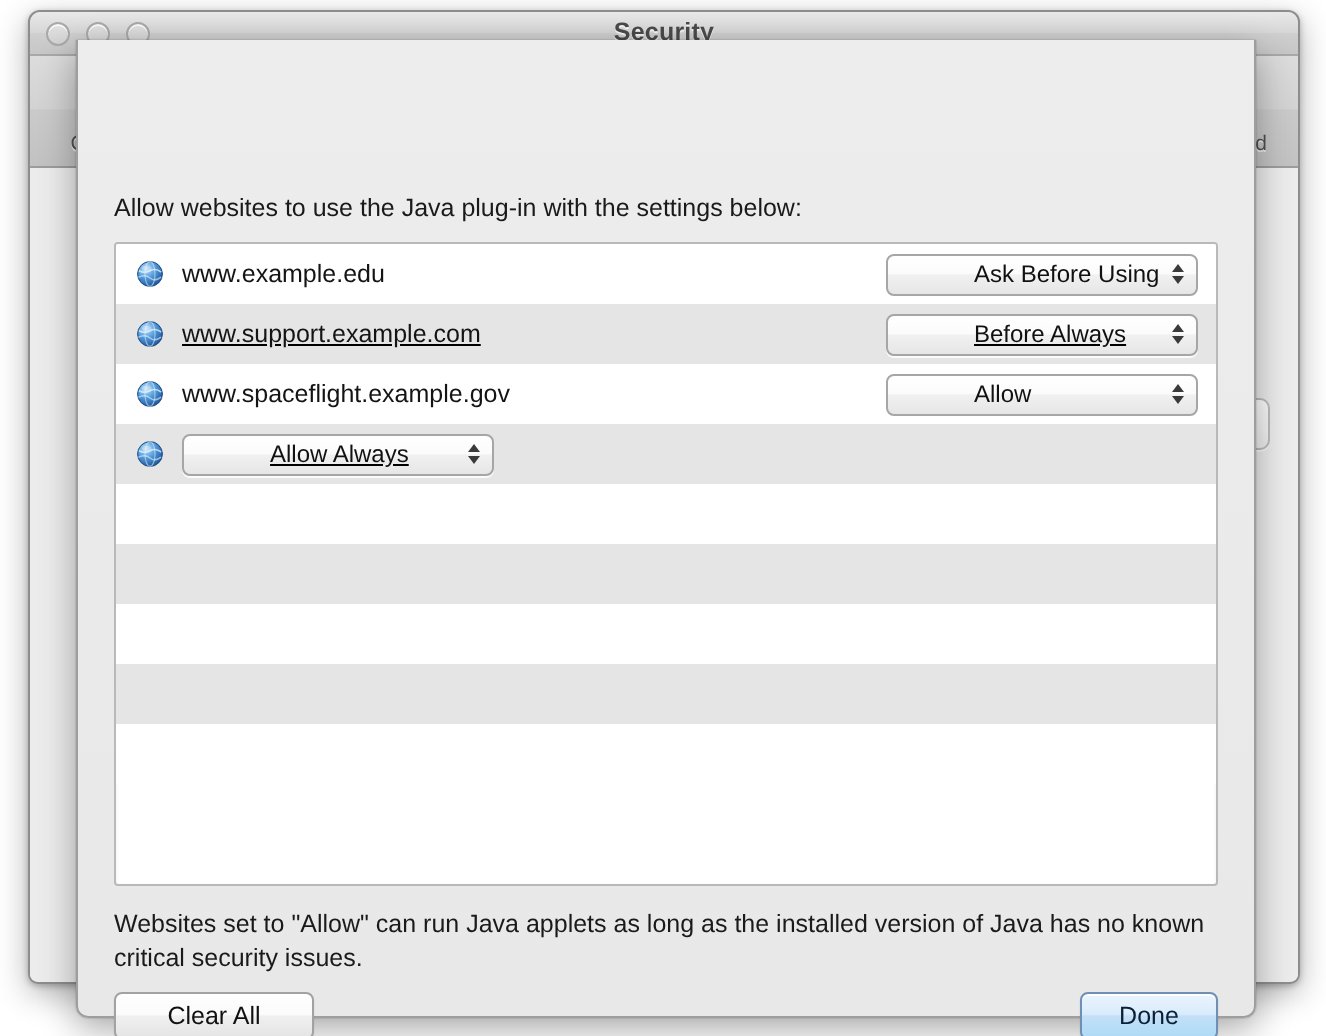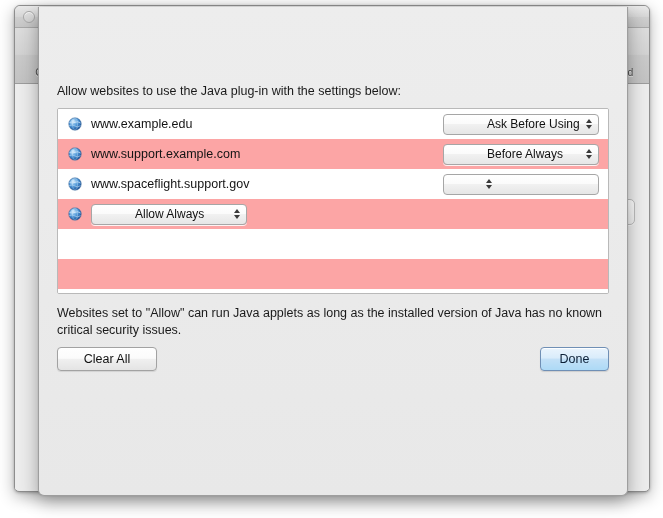--- a/index.html
+++ b/index.html
@@ -129,21 +129,21 @@
     border-radius: 5px;
     border: 1px solid #bcbcbc;
     background: linear-gradient(to bottom, #fdfdfd, #eeeeee);
     box-shadow: 0 1px 0 rgba(255,255,255,0.6);
   }
 
   
   .sheet {
     position: absolute;
     left: 38px;
-    top: 7px;
+    top: 20px;
     width: 590px;
     height: 489px;
     background: linear-gradient(to bottom, #ededed 0%, #e8e8e8 100%);
     border: 1px solid #9e9e9e;
     border-top: none;
     border-radius: 0 0 6px 6px;
     box-shadow: 0 6px 18px rgba(0,0,0,0.33), 0 0 1px rgba(0,0,0,0.3);
   }
 
   .sheet-inner {
@@ -158,40 +158,40 @@
     font-size: 12.5px;
     color: #1a1a1a;
     line-height: 16px;
     padding-top: 4px;
     padding-bottom: 9px;
   }
 
   
   .list-frame {
     position: relative;
-    height: 186px;
+    height: 322px;
     background: #ffffff;
     border: 1px solid #b9b9b9;
     border-radius: 2px;
     overflow: hidden;
     box-shadow: inset 0 1px 2px rgba(0,0,0,0.07);
   }
   .list-rows {
     position: absolute;
     left: 0; right: 0; top: 0; bottom: 0;
   }
   .row {
     position: relative;
     height: 30px;
     display: flex;
     align-items: center;
     padding: 0 9px 0 10px;
   }
   .row.odd  { background: #ffffff; }
-  .row.even { background: #fca5a5; }
+  .row.even { background: #e5e5e5; text-decoration: underline; }
 
   .globe {
     flex: 0 0 auto;
     width: 14px; height: 14px;
     margin-right: 9px;
   }
   .site-name {
     flex: 1 1 auto;
     font-size: 12.5px;
     color: #141414;
@@ -505,22 +505,23 @@
           <stop offset="50%" stop-color="#4f97d8"></stop>
           <stop offset="100%" stop-color="#1a4f93"></stop>
         </radialGradient>
       </defs>
       <circle cx="7" cy="7" r="6.2" fill="url(#rg)" stroke="#174a85" stroke-width="0.5"></circle>
       <path d="M1.4 5.4 q3 1.6 5.6 0 q2.6 -1.6 5.6 0.6" stroke="#dff0fd" stroke-width="0.8" fill="none" opacity="0.8"></path>
       <path d="M1.2 8.6 q3.4 -1.6 5.8 0.4 q2.4 2 5.6 -0.4" stroke="#dff0fd" stroke-width="0.8" fill="none" opacity="0.6"></path>
       <ellipse cx="7" cy="7" rx="2.5" ry="6.2" fill="none" stroke="#dff0fd" stroke-width="0.6" opacity="0.55"></ellipse>
       <ellipse cx="5.4" cy="4.4" rx="2.4" ry="1.5" fill="#ffffff" opacity="0.25"></ellipse>
     </svg></span>
-        <span class="site-name">www.spaceflight.support.gov</span>
+        <span class="site-name">www.spaceflight.example.gov</span>
         <span class="popup">
+          <span class="popup-label">Allow</span>
           <span class="popup-arrows">
             <span class="arrow-up"></span>
                   <span class="arrow-down"></span>
           </span>
         </span>
       </div>
             <div class="row even">
         <span class="globe">
     <svg width="14" height="14" viewBox="0 0 14 14">
       <defs>

